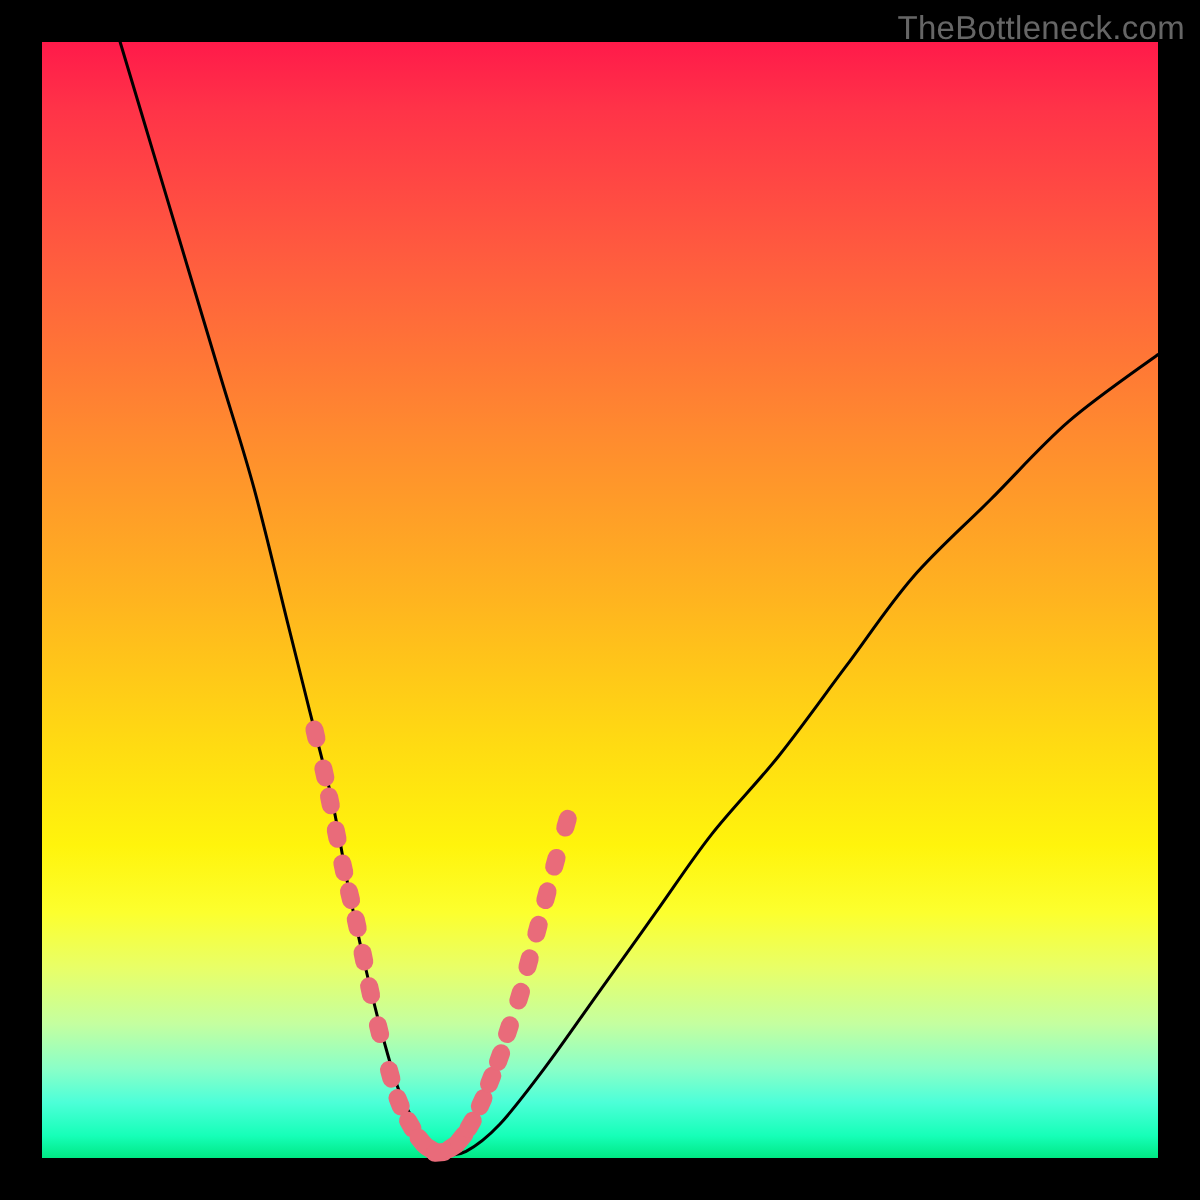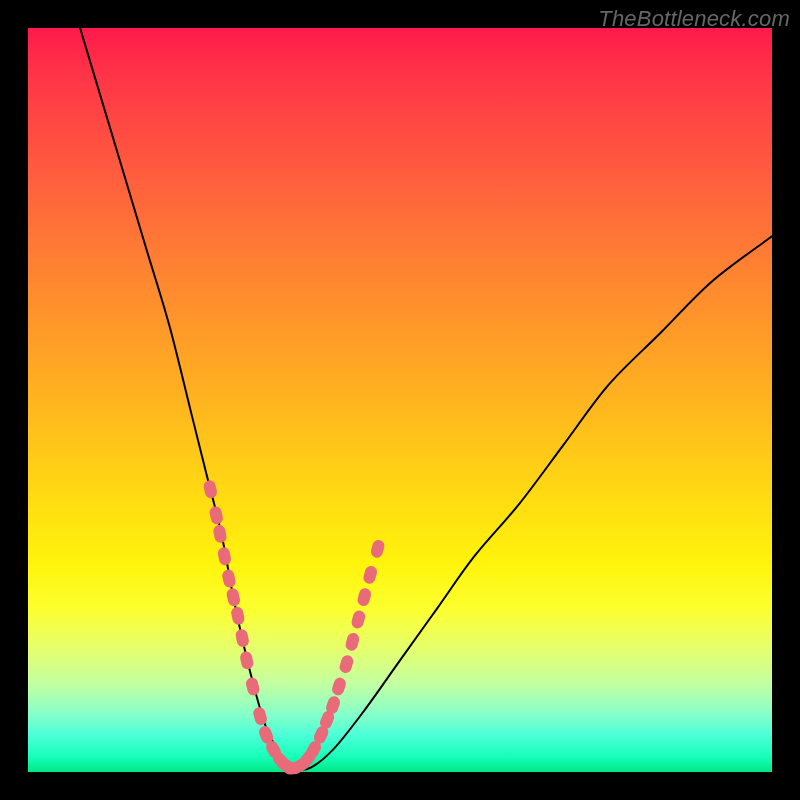--- a/index.html
+++ b/index.html
@@ -36,21 +36,20 @@
     );
   }
   .watermark {
     position: absolute;
     top: 6px;
     right: 10px;
     color: #666;
     font-size: 22px;
     letter-spacing: 0.2px;
     z-index: 10;
-    font-style: italic;
   }
   svg.overlay {
     position: absolute;
     left: 0;
     top: 0;
     width: 744px;
     height: 744px;
     overflow: visible;
   }
 </style>

